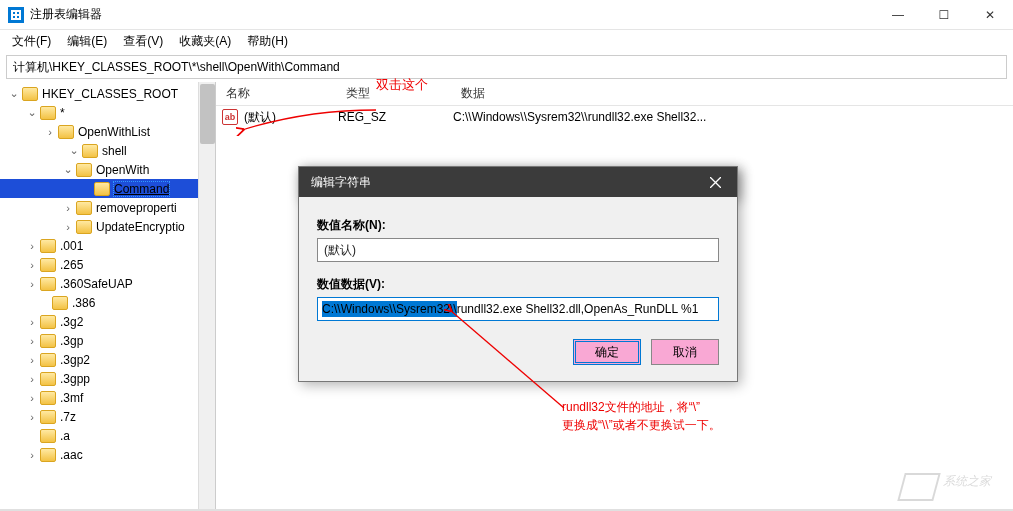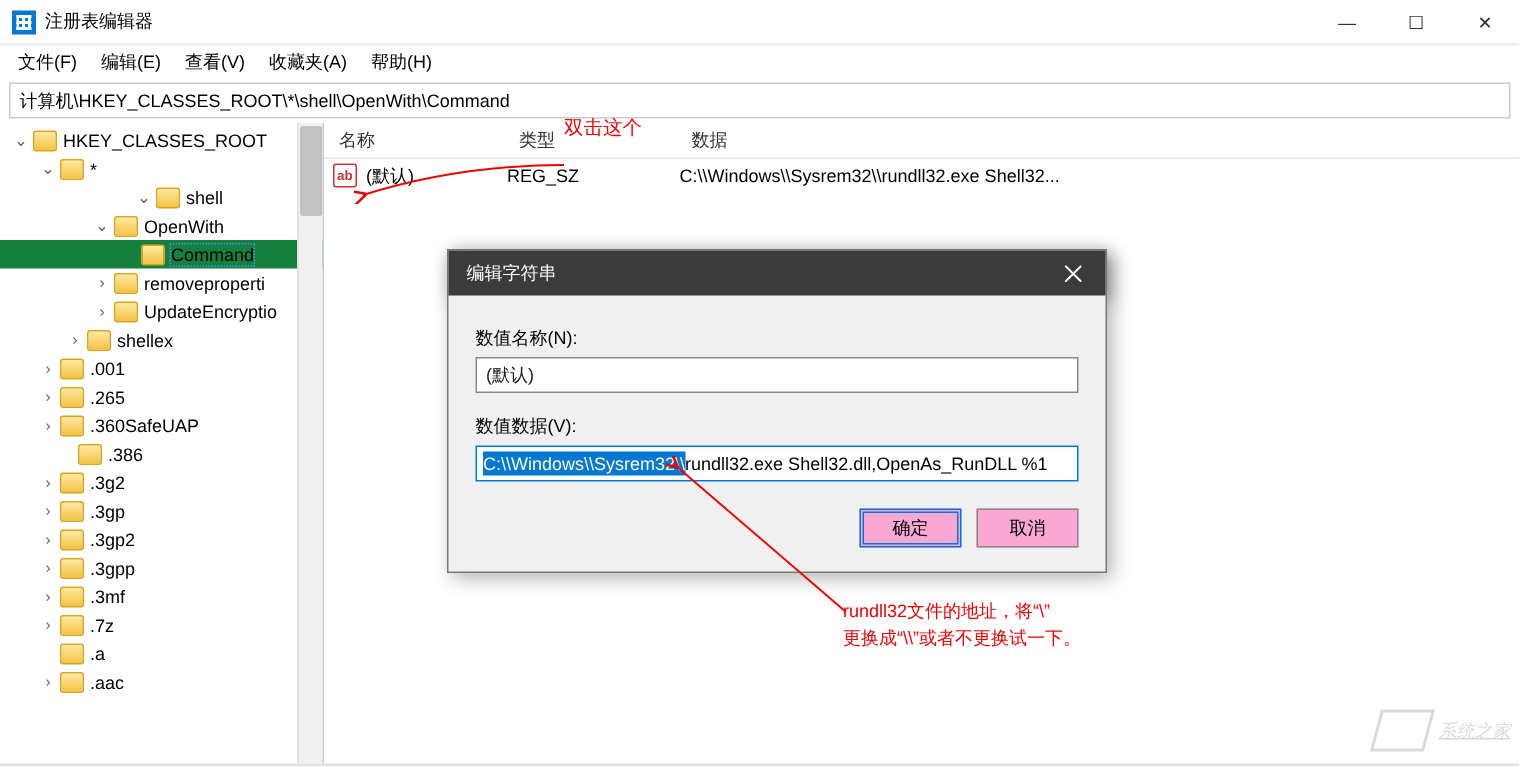--- a/index.html
+++ b/index.html
@@ -24,21 +24,21 @@
     .main{display:flex;height:calc(511px - 30px - 22px - 30px - 2px);}
     .tree{width:216px;border-right:1px solid #ccc;overflow-y:auto;overflow-x:hidden;background:#fff;padding-top:2px;}
     .content{flex:1;position:relative;background:#fff;}
 
     
     .tree-row{display:flex;align-items:center;height:19px;white-space:nowrap;padding-right:4px;}
     .tree-row .expander{width:16px;text-align:center;color:#666;font-size:11px;user-select:none;}
     .tree-row .expander.down::before{content:"⌄";}
     .tree-row .expander.right::before{content:"›";}
     .tree-row .folder{width:16px;height:14px;background:linear-gradient(#ffe9a2,#f3c244);border:1px solid #daa520;border-radius:2px;margin-right:4px;flex-shrink:0;}
-    .tree-row.selected{background:#15803d;}
+    .tree-row.selected{background:#1d4ed8;text-decoration:underline;}
     .tree-row.selected .label{outline:1px dotted #3399ff;}
     .scrollbar-vert{position:absolute;right:0;top:0;width:17px;height:100%;background:#f0f0f0;border-left:1px solid #ddd;}
     .scrollbar-vert .thumb{position:absolute;left:1px;width:15px;background:#c2c2c2;border-radius:2px;}
 
     
     .list-header{height:24px;display:flex;border-bottom:1px solid #e5e5e5;align-items:center;}
     .list-header div{padding:0 10px;color:#333;}
     .col-name{width:120px;}
     .col-type{width:115px;}
     .col-data{flex:1;}
@@ -54,32 +54,32 @@
     .annotation{position:absolute;color:#e00;font-size:13px;pointer-events:none;}
     .arrow-svg{position:absolute;pointer-events:none;}
 
     
     .dialog{position:absolute;left:300px;top:160px;width:440px;background:#f0f0f0;border:1px solid #777;box-shadow:3px 3px 12px rgba(0,0,0,.3);}
     .dialog-title{height:30px;background:#fff;display:flex;align-items:center;padding:0 10px;color:#000;}
     .dialog-title .dt-text{flex:1;}
     .dialog-title .dt-close{width:30px;height:30px;display:flex;align-items:center;justify-content:center;background:#333;}
     .dialog-title .dt-close svg{stroke:#fff;}
     .dialog-body{padding:14px 18px 16px;}
-    .dlg-label{margin:6px 0 4px;}
+    .dlg-label{margin:6px 0 4px;font-weight:bold;}
     .dlg-input{width:100%;height:24px;border:1px solid #888;padding:0 6px;background:#fff;}
     .dlg-input.ro{color:#222;background:#fff;}
     .dlg-input-val{width:100%;height:24px;border:1px solid #0078d4;padding:0 4px;background:#fff;display:flex;align-items:center;}
-    .dlg-input-val .sel{background:#0078d4;color:#fef9c3;padding:1px 0;}
+    .dlg-input-val .sel{background:#0078d4;color:#000000;padding:1px 0;}
     .dlg-input-val .rest{color:#000;}
     .dlg-buttons{display:flex;justify-content:flex-end;gap:10px;margin-top:18px;}
     .dlg-btn{width:68px;height:26px;border:1px solid #888;background:#f9a8d4;}
     .dlg-btn.primary{outline:1px solid #0078d4;outline-offset:-3px;border-color:#0078d4;}
 
     
-    .watermark{position:absolute;right:6px;bottom:8px;opacity:.18;font-size:18px;font-style:italic;display:flex;align-items:center;gap:6px;color:#333;text-decoration:underline;}
+    .watermark{position:absolute;right:22px;bottom:8px;opacity:.18;font-size:18px;font-style:italic;display:flex;gap:6px;color:#333;}
     .watermark .logo{width:36px;height:28px;border:2px solid #333;transform:skewX(-15deg);}
 
     
     .statusbar{position:absolute;left:0;bottom:0;right:0;height:2px;background:#e0e0e0;}
   </style>
 </head>
 <body>
 
 <div class="titlebar">
   <div class="app-icon"></div>
@@ -108,21 +108,26 @@
       <div class="tree-row" style="padding-left: 6px;">
         <span class="expander down"></span>
         <span class="folder"></span>
         <span class="label">HKEY_CLASSES_ROOT</span>
       </div>
       <div class="tree-row" style="padding-left: 24px;">
         <span class="expander down"></span>
         <span class="folder"></span>
         <span class="label">*</span>
       </div>
-      <div class="tree-row" style="padding-left: 66px; margin-left: 22px;">
+      <div class="tree-row" style="padding-left: 42px;">
+        <span class="expander right"></span>
+        <span class="folder"></span>
+        <span class="label">OpenWithList</span>
+      </div>
+      <div class="tree-row" style="padding-left: 66px;">
         <span class="expander down"></span>
         <span class="folder"></span>
         <span class="label">shell</span>
       </div>
       <div class="tree-row" style="padding-left: 60px;">
         <span class="expander down"></span>
         <span class="folder"></span>
         <span class="label">OpenWith</span>
       </div>
       <div class="tree-row selected" style="padding-left: 78px;">
@@ -132,25 +137,20 @@
       </div>
       <div class="tree-row" style="padding-left: 60px;">
         <span class="expander right"></span>
         <span class="folder"></span>
         <span class="label">removeproperti</span>
       </div>
       <div class="tree-row" style="padding-left: 60px;">
         <span class="expander right"></span>
         <span class="folder"></span>
         <span class="label">UpdateEncryptio</span>
-      </div>
-      <div class="tree-row" style="padding-left: 42px;">
-        <span class="expander right"></span>
-        <span class="folder"></span>
-        <span class="label">shellex</span>
       </div>
       <div class="tree-row" style="padding-left: 24px;">
         <span class="expander right"></span>
         <span class="folder"></span>
         <span class="label">.001</span>
       </div>
       <div class="tree-row" style="padding-left: 24px;">
         <span class="expander right"></span>
         <span class="folder"></span>
         <span class="label">.265</span>

